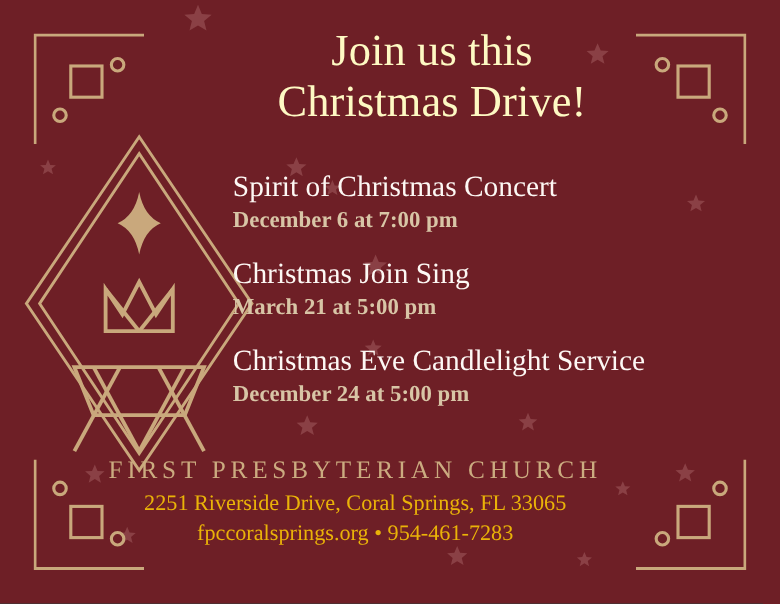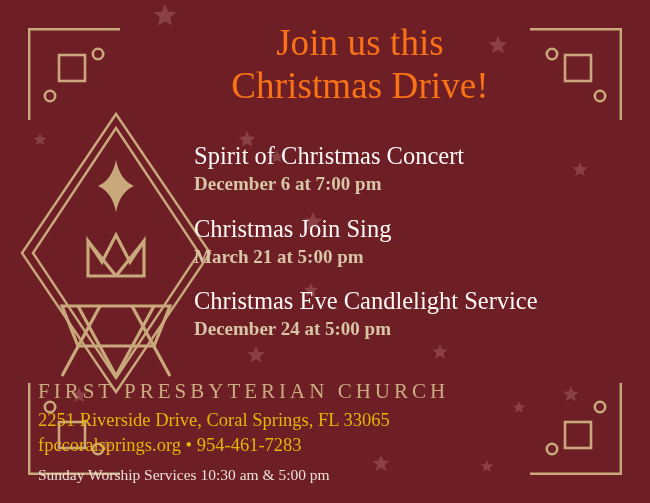--- a/index.html
+++ b/index.html
@@ -48,21 +48,21 @@
     pointer-events: none;
   }
 
   
   #headline {
     position: absolute;
     left: 180px;
     top: 22px;
     width: 360px;
     text-align: center;
-    color: #f97316;
+    color: #fef9c3;
     font-size: 37px;
     line-height: 1.16;
     font-weight: 400;
     letter-spacing: 0.1px;
   }
   #headline .ln { display: block; white-space: nowrap; }
 
   
   #events {
     position: absolute;
@@ -89,20 +89,21 @@
     white-space: nowrap;
     font-weight: bold;
   }
 
   
   #footer {
     position: absolute;
     left: 0;
     top: 378px;
     width: 554px;
+    text-align: center;
     padding-left: 38px;
     box-sizing: border-box;
   }
   #church-name {
     display: block;
     color: #cbab80;
     font-size: 21px;
     letter-spacing: 4.0px;
     line-height: 1.25;
     margin-bottom: 4px;
@@ -248,16 +249,15 @@
     <div class="event">
       <span class="event-title">Christmas Eve Candlelight Service</span>
       <span class="event-date">December 24 at 5:00 pm</span>
     </div>
   </div>
 
   <div id="footer">
     <span id="church-name">FIRST PRESBYTERIAN CHURCH</span>
     <span class="footer-line">2251 Riverside Drive, Coral Springs, FL 33065</span>
     <span class="footer-line">fpccoralsprings.org • 954-461-7283</span>
-    <span id="worship-line">Sunday Worship Services 10:30 am &amp; 5:00 pm</span>
   </div>
 
 </div>
 
 </body></html>

